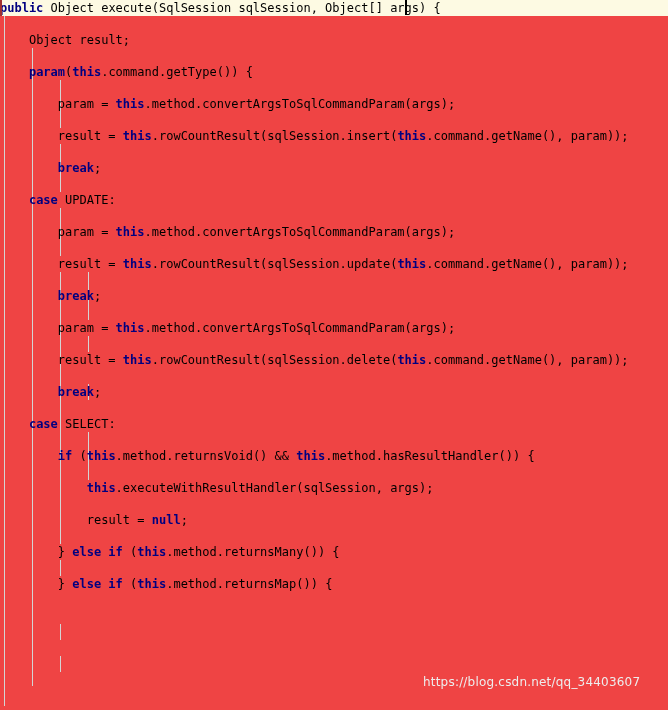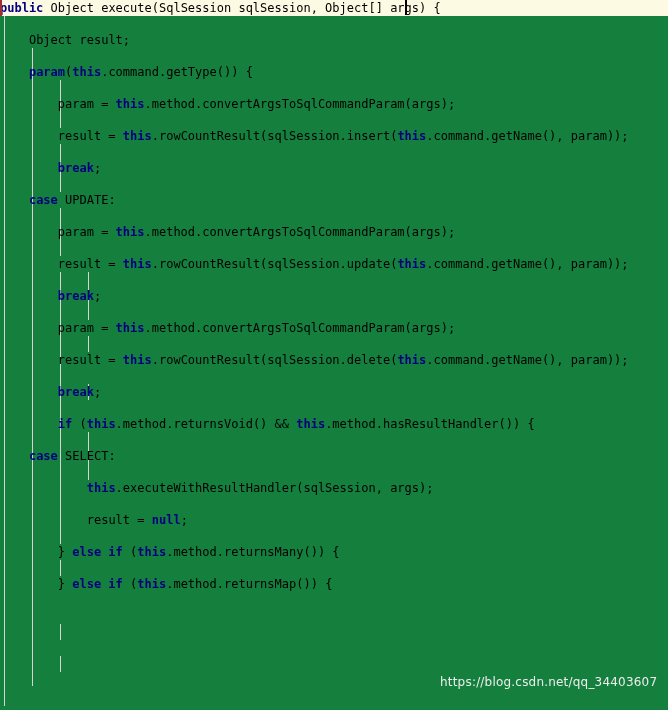--- a/index.html
+++ b/index.html
@@ -12,21 +12,21 @@
     width: 668px;
     height: 710px;
     overflow: hidden;
     font-family: "DejaVu Sans Mono", "Liberation Mono", monospace;
   }
 
   #editor {
     position: relative;
     width: 668px;
     height: 710px;
-    background: #15803d;
+    background: #ef4444;
     overflow: hidden;
   }
 
   
   .guide {
     position: absolute;
     width: 1px;
     background: #d4d4d4;
     z-index: 1;
   }
@@ -79,21 +79,21 @@
     display: block;
     height: 16px;
     white-space: pre;
   }
 
   .kw   { color: #000080; font-weight: bold; }
   .pln  { color: #000000; }
 
   #watermark {
     position: absolute;
-    left: 440px;
+    left: 423px;
     top: 675px;
     font-family: "DejaVu Sans", "Liberation Sans", sans-serif;
     font-size: 12px;
     color: #ededed;
     white-space: pre;
     z-index: 5;
     letter-spacing: 0.2px;
   }
 </style>
 </head>
@@ -127,22 +127,22 @@
 <span class="line"><span class="pln">        </span><span class="pln">param = </span><span class="kw">this</span><span class="pln">.method.convertArgsToSqlCommandParam(args);</span></span>
 <span class="line"><span class="pln">        </span><span class="pln">result = </span><span class="kw">this</span><span class="pln">.rowCountResult(sqlSession.insert(</span><span class="kw">this</span><span class="pln">.command.getName(), param));</span></span>
 <span class="line"><span class="pln">        </span><span class="kw">break</span><span class="pln">;</span></span>
 <span class="line"><span class="pln">    </span><span class="kw">case</span><span class="pln"> UPDATE:</span></span>
 <span class="line"><span class="pln">        </span><span class="pln">param = </span><span class="kw">this</span><span class="pln">.method.convertArgsToSqlCommandParam(args);</span></span>
 <span class="line"><span class="pln">        </span><span class="pln">result = </span><span class="kw">this</span><span class="pln">.rowCountResult(sqlSession.update(</span><span class="kw">this</span><span class="pln">.command.getName(), param));</span></span>
 <span class="line"><span class="pln">        </span><span class="kw">break</span><span class="pln">;</span></span>
 <span class="line"><span class="pln">        </span><span class="pln">param = </span><span class="kw">this</span><span class="pln">.method.convertArgsToSqlCommandParam(args);</span></span>
 <span class="line"><span class="pln">        </span><span class="pln">result = </span><span class="kw">this</span><span class="pln">.rowCountResult(sqlSession.delete(</span><span class="kw">this</span><span class="pln">.command.getName(), param));</span></span>
 <span class="line"><span class="pln">        </span><span class="kw">break</span><span class="pln">;</span></span>
+<span class="line"><span class="pln">    </span><span class="kw">case</span><span class="pln"> SELECT:</span></span>
 <span class="line"><span class="pln">        </span><span class="kw">if</span><span class="pln"> (</span><span class="kw">this</span><span class="pln">.method.returnsVoid() &amp;&amp; </span><span class="kw">this</span><span class="pln">.method.hasResultHandler()) {</span></span>
-<span class="line"><span class="pln">    </span><span class="kw">case</span><span class="pln"> SELECT:</span></span>
 <span class="line"><span class="pln">            </span><span class="kw">this</span><span class="pln">.executeWithResultHandler(sqlSession, args);</span></span>
 <span class="line"><span class="pln">            </span><span class="pln">result = </span><span class="kw">null</span><span class="pln">;</span></span>
 <span class="line"><span class="pln">        </span><span class="pln">} </span><span class="kw">else if</span><span class="pln"> (</span><span class="kw">this</span><span class="pln">.method.returnsMany()) {</span></span>
 <span class="line"><span class="pln">        </span><span class="pln">} </span><span class="kw">else if</span><span class="pln"> (</span><span class="kw">this</span><span class="pln">.method.returnsMap()) {</span></span>
 
 
 
 
 
 

